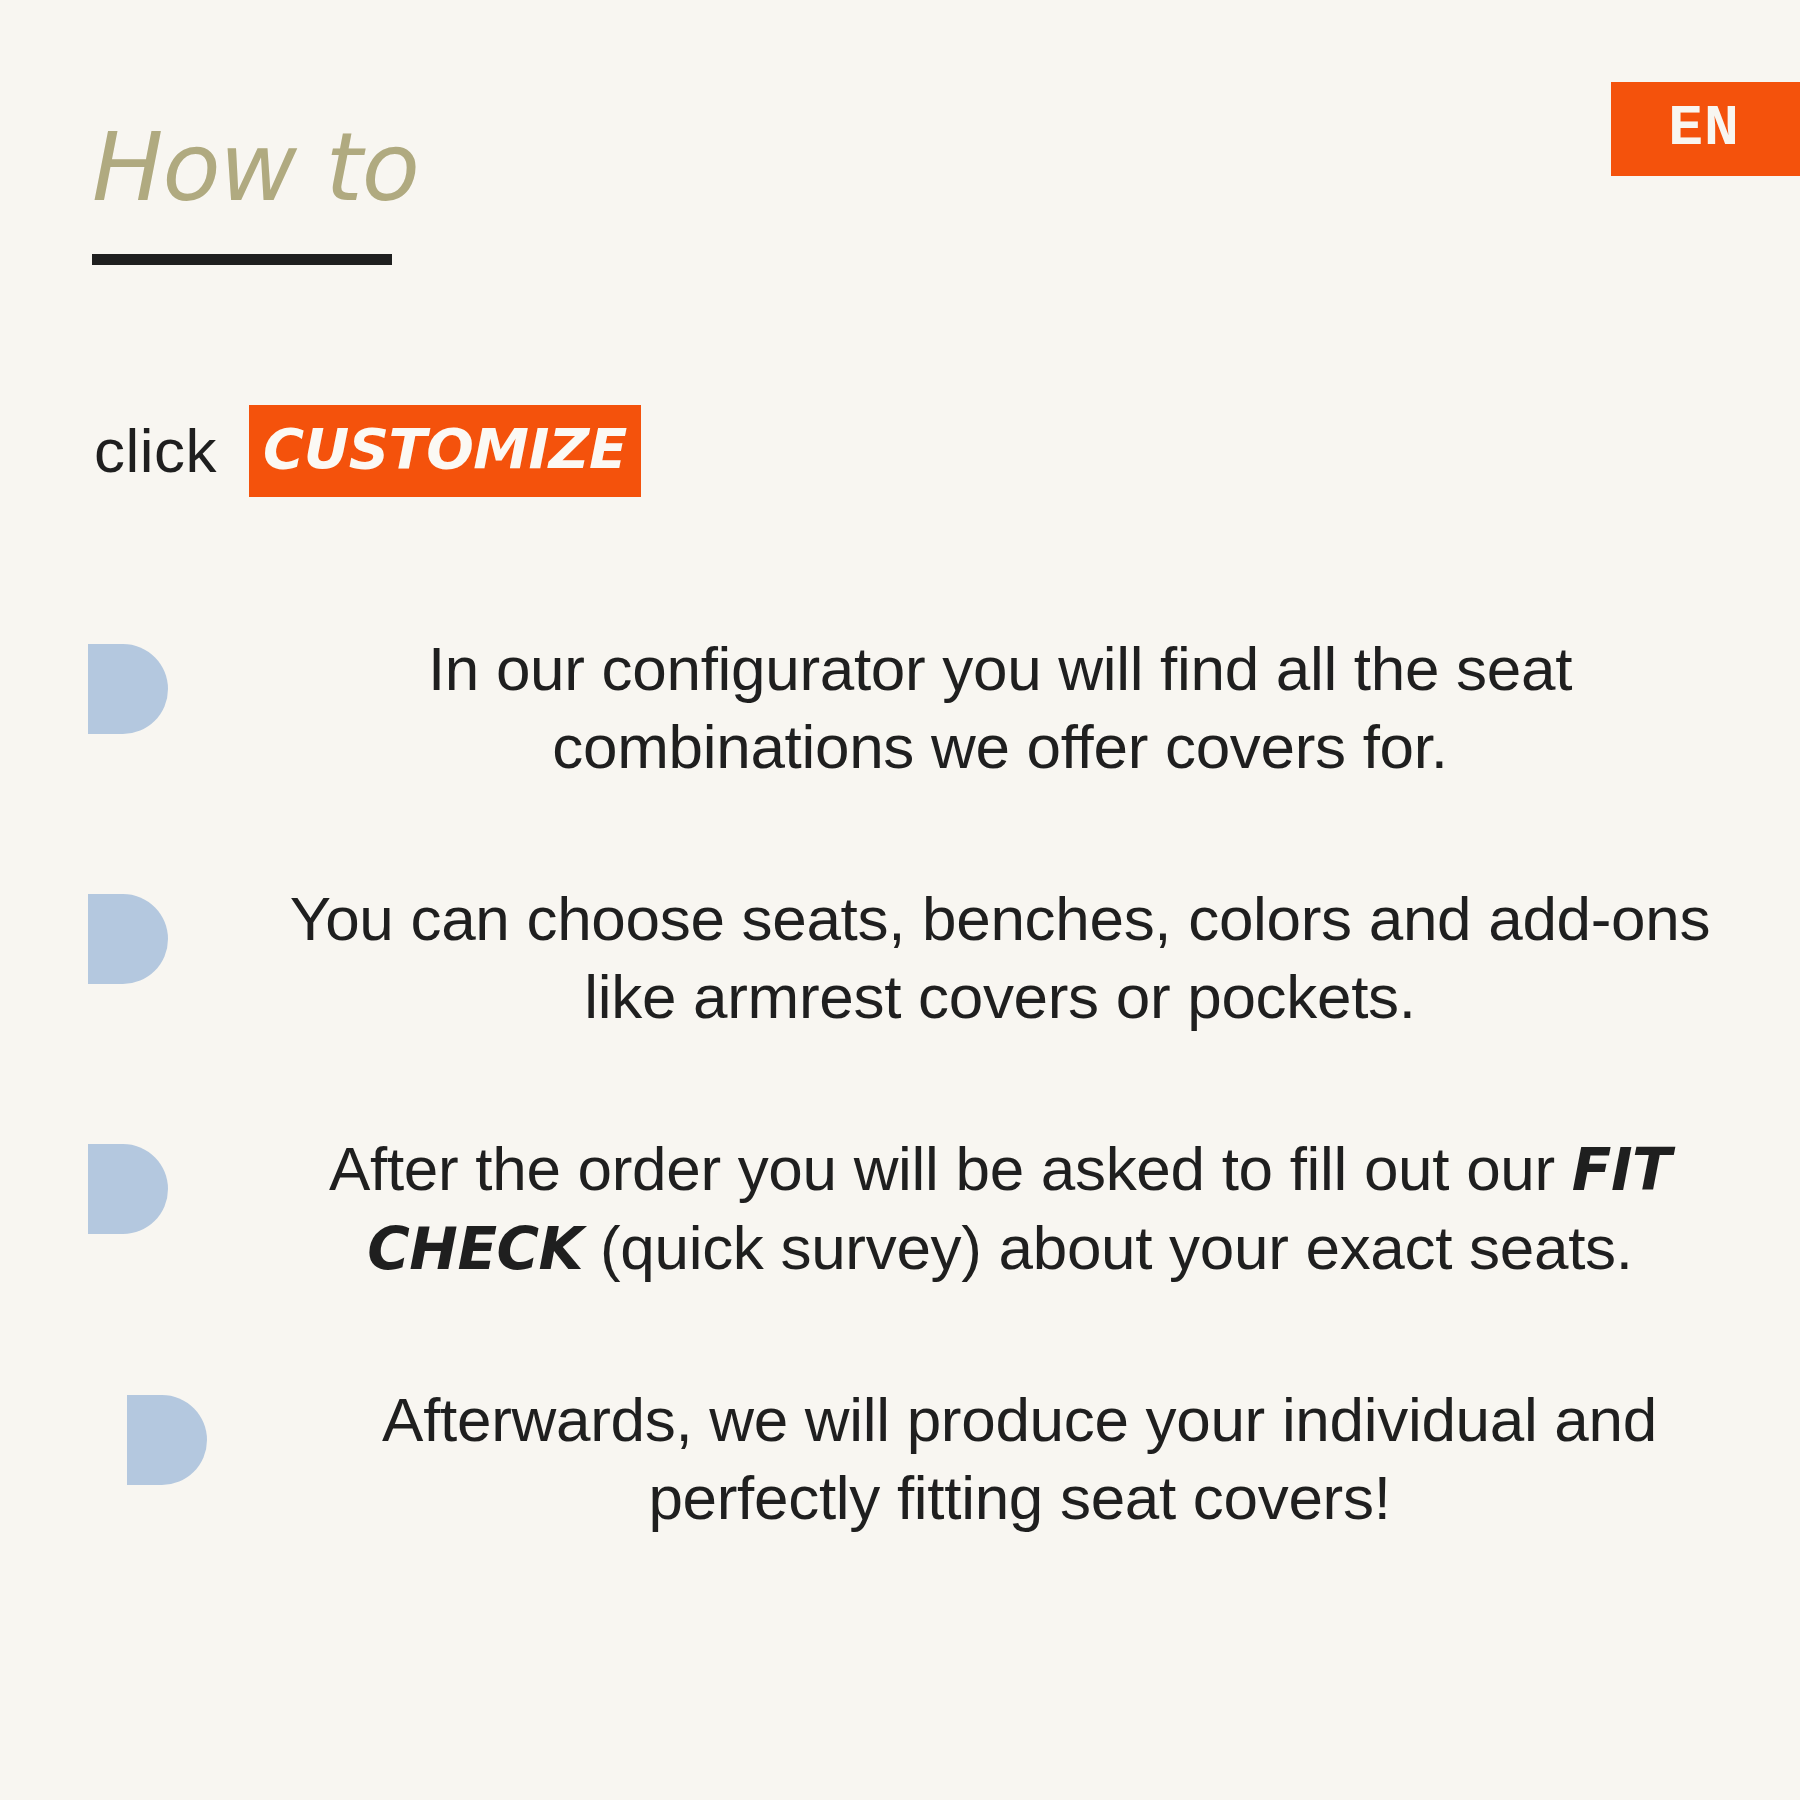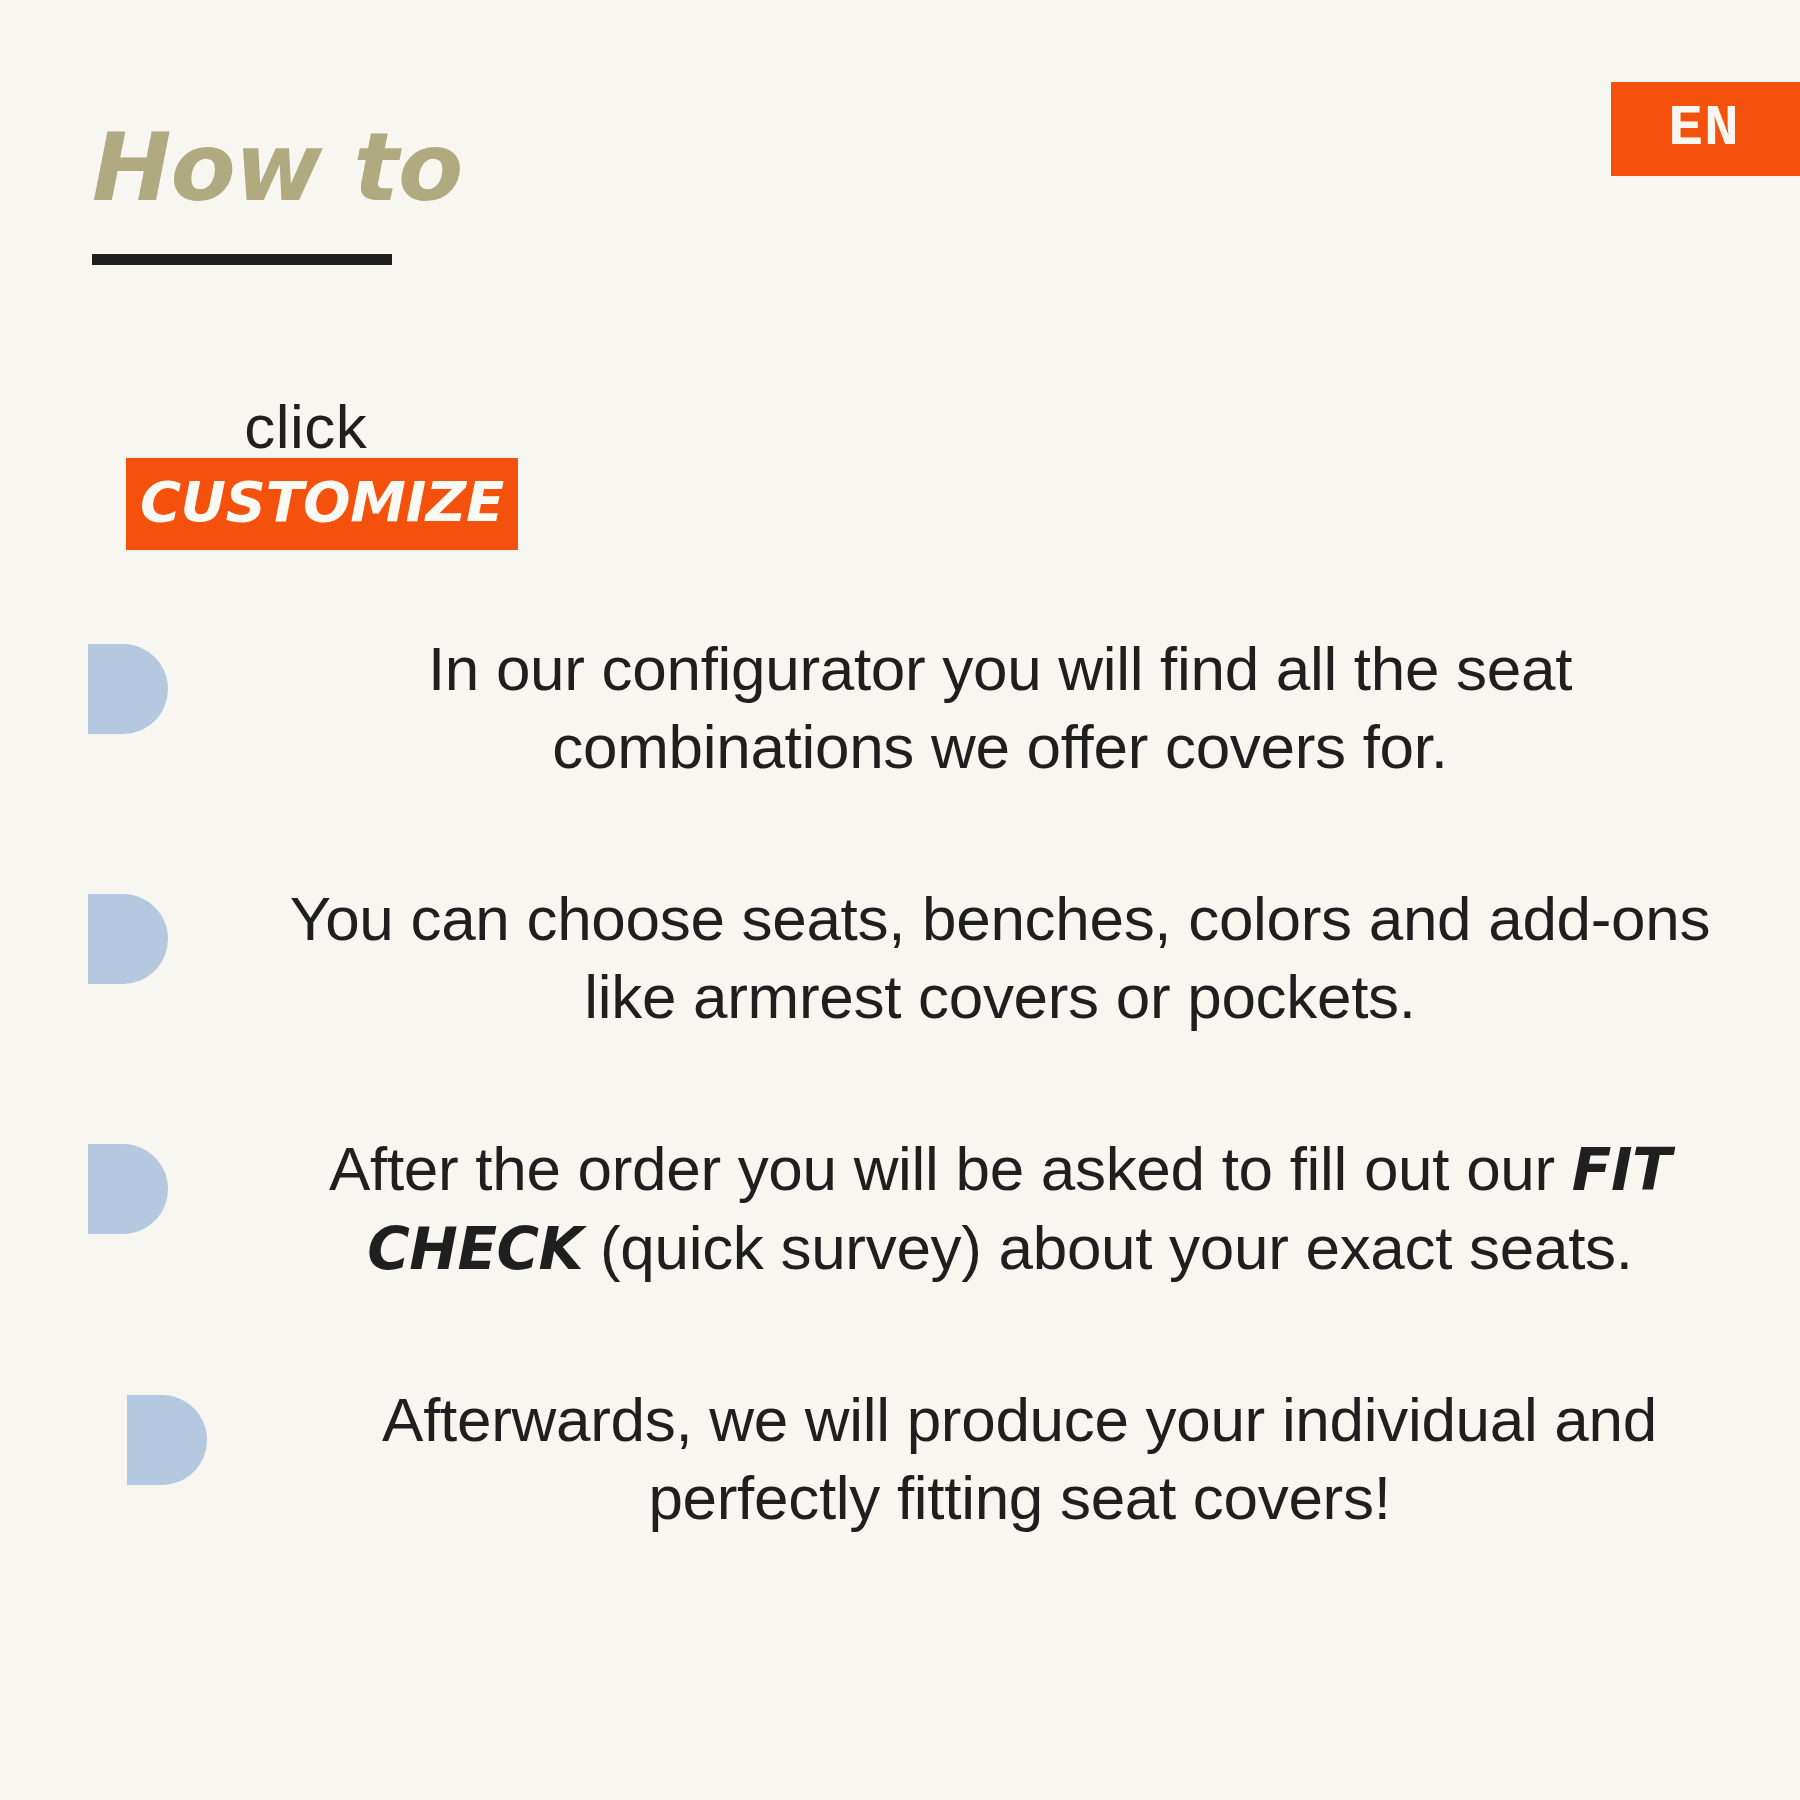--- a/index.html
+++ b/index.html
@@ -40,21 +40,21 @@
 
   
   .heading-wrap {
     position: absolute;
     top: 118px;
     left: 92px;
   }
   .heading-title {
     color: #B0AA80;
     font-family: "DejaVu Sans", sans-serif;
-    font-weight: 700;
+    font-weight: 400;
     font-style: italic;
     font-size: 95px;
     line-height: 1.05;
     letter-spacing: -1px;
     margin: 0;
     white-space: nowrap;
   }
   .heading-rule {
     margin-top: 36px;
     width: 300px;
@@ -63,21 +63,20 @@
   }
 
   
   .cta-row {
     position: absolute;
     top: 396px;
     left: 94px;
     display: flex;
     align-items: center;
     height: 110px;
-    flex-direction: column;
   }
   .cta-prefix {
     color: #1F1F1F;
     font-family: "Liberation Sans", sans-serif;
     font-weight: 400;
     font-size: 62px;
     line-height: 1;
     letter-spacing: 0.5px;
   }
   .cta-highlight {

